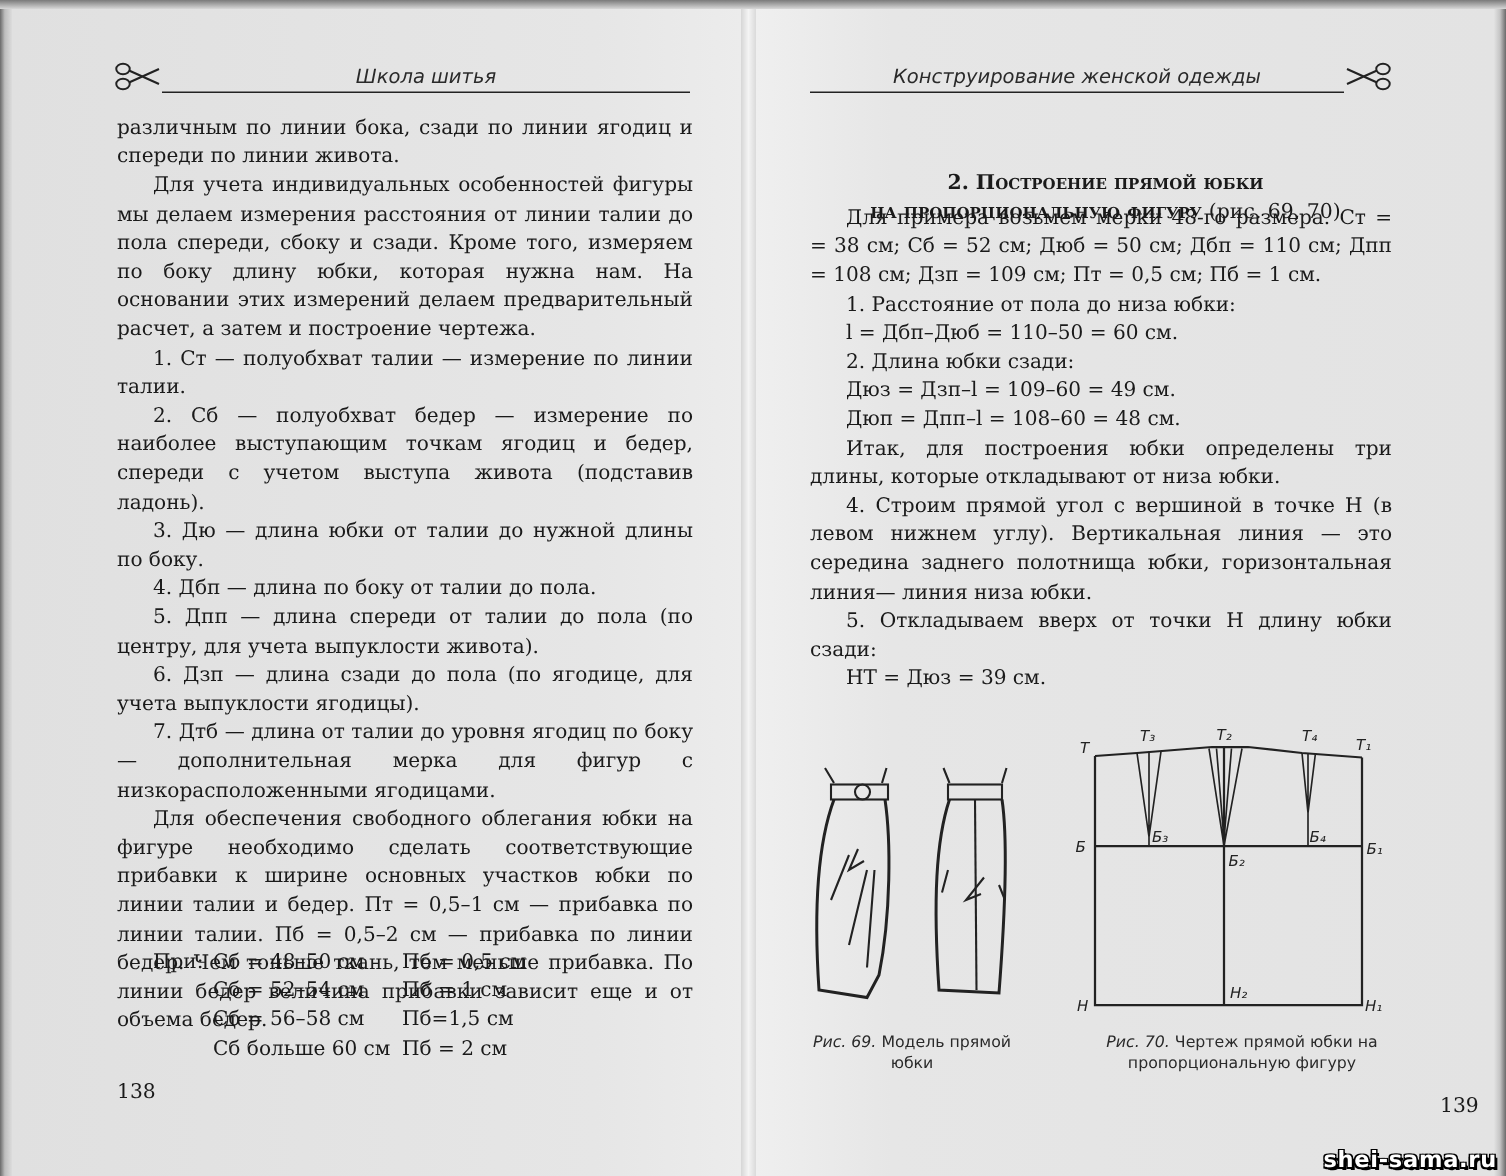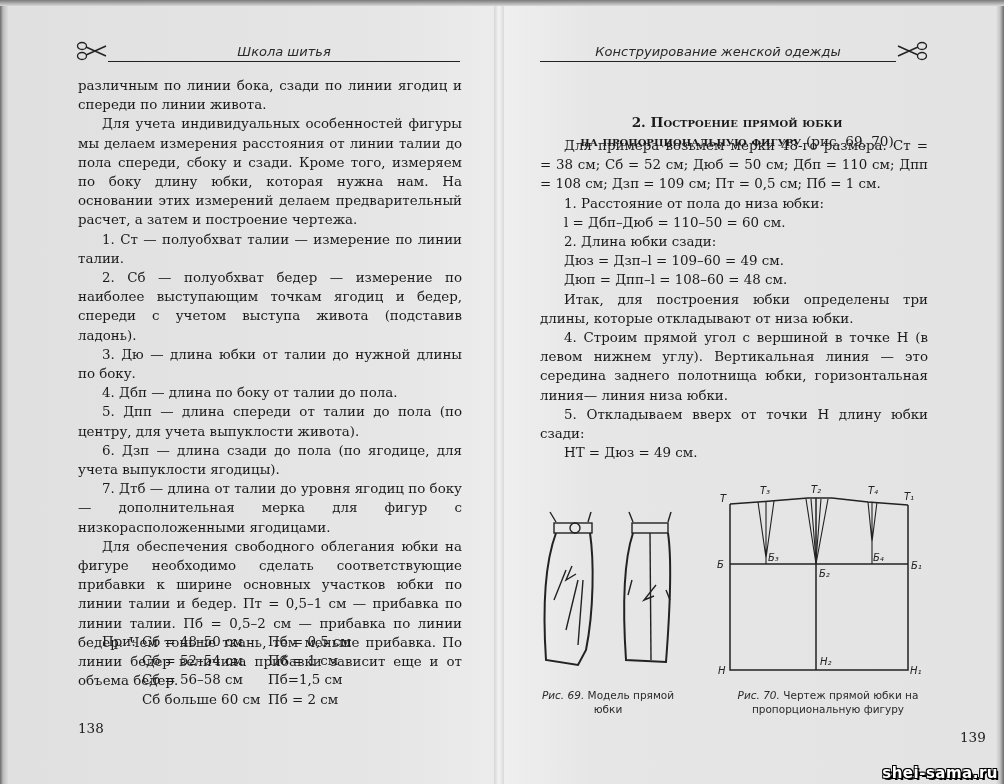--- a/index.html
+++ b/index.html
@@ -120,21 +120,21 @@
   <div class="body-text" id="right-body" style="left:540px; top:136px; width:388px;">
       <p class="ind">Для примера возьмем мерки 48-го размера. Ст = = 38 см; Сб = 52 см; Дюб = 50 см; Дбп = 110 см; Дпп = 108 см; Дзп = 109 см; Пт = 0,5 см; Пб = 1 см.</p>
       <p class="ind">1. Расстояние от пола до низа юбки:</p>
       <p class="ind">l = Дбп–Дюб = 110–50 = 60 см.</p>
       <p class="ind">2. Длина юбки сзади:</p>
       <p class="ind">Дюз = Дзп–l = 109–60 = 49 см.</p>
       <p class="ind">Дюп = Дпп–l = 108–60 = 48 см.</p>
       <p class="ind">Итак, для построения юбки определены три длины, которые откладывают от низа юбки.</p>
       <p class="ind">4. Строим прямой угол с вершиной в точке Н (в левом нижнем углу). Вертикальная линия — это середина заднего полотнища юбки, горизонтальная линия— линия низа юбки.</p>
       <p class="ind">5. Откладываем вверх от точки Н длину юбки сзади:</p>
-      <p class="ind">НТ = Дюз = 49 см.</p>
+      <p class="ind">НТ = Дюз = 39 см.</p>
     </div>
 
   <svg style="position:absolute; left:536px; top:500px; width:140px; height:180px;" viewBox="0 0 140 180">
     <g fill="none" stroke="#222" stroke-width="1.4">
 
       <path d="M14 12 L20 22 M55 12 L52 22"></path>
       <rect x="18" y="23" width="38" height="10"></rect>
       <circle cx="39" cy="28" r="5"></circle>
       <path d="M20 33 C10 60 6 100 10 160 L42 165 L50 150 C58 110 58 60 54 33" stroke-width="2"></path>
       <path d="M30 70 L18 100 M42 80 L30 130 M47 80 L42 145"></path>

